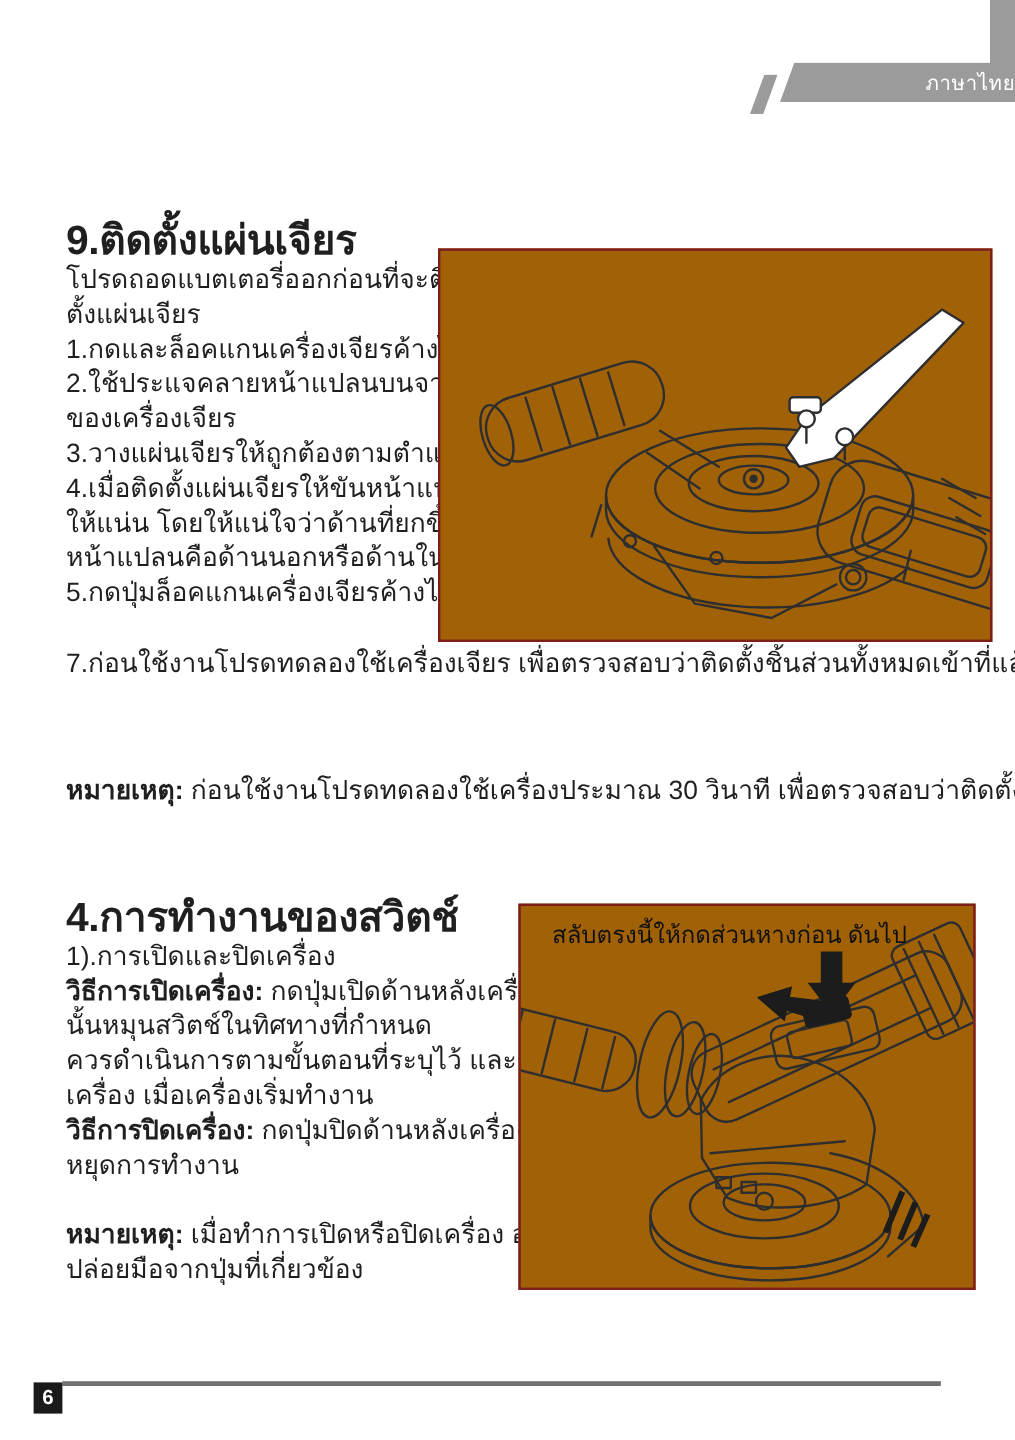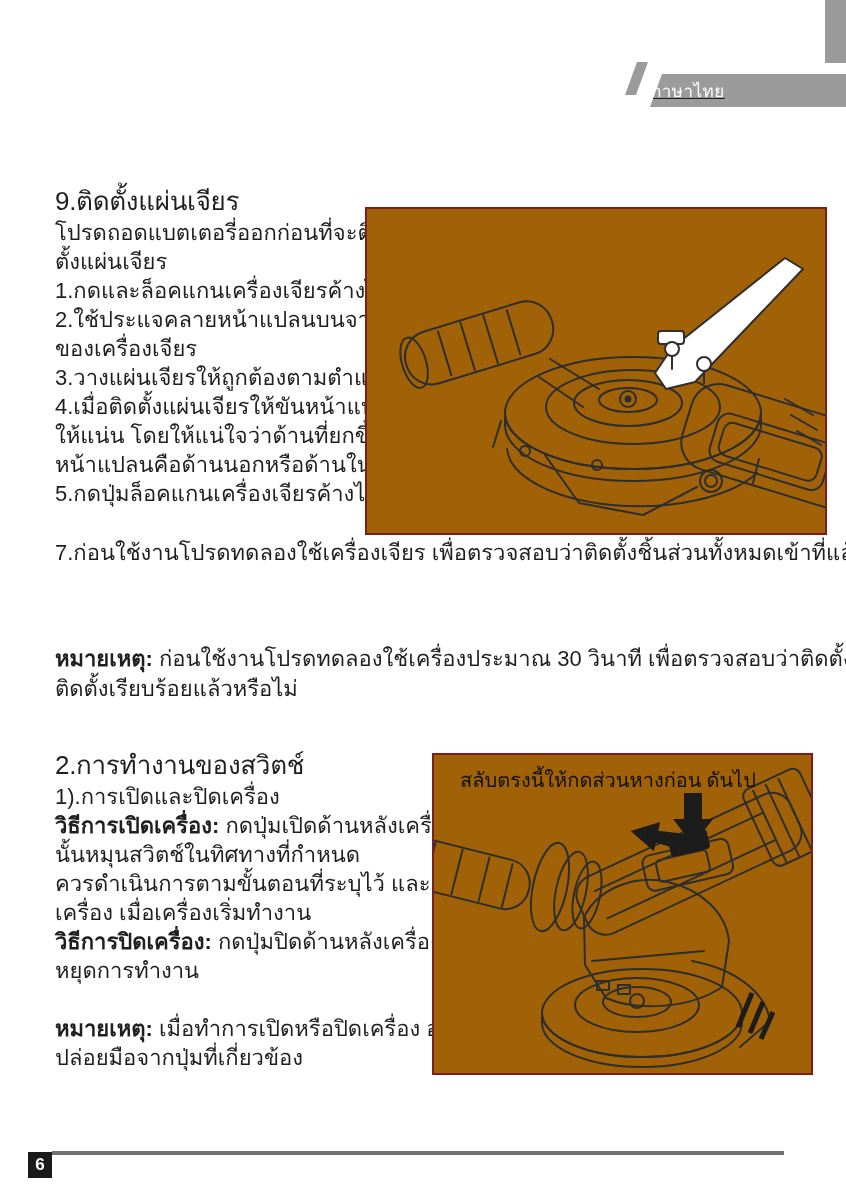--- a/index.html
+++ b/index.html
@@ -3,28 +3,28 @@
 <meta charset="utf-8">
 <style>
   html,body{margin:0;padding:0;background:#e8e8e8;}
   .page{
     position:relative;width:846px;height:1200px;background:#ffffff;
     font-family:"Liberation Sans","DejaVu Sans",sans-serif;
     color:#1f1f1f;overflow:hidden;margin:0 auto;
   }
   
   .banner-vbar{position:absolute;right:0;top:0;width:21px;height:63px;background:#9b9b9b;}
-  .banner-main{position:absolute;left:650px;top:74px;width:196px;height:33px;background:#9b9b9b;
+  .banner-main{position:absolute;left:650px;top:52px;width:196px;height:33px;background:#9b9b9b;
     clip-path:polygon(12px 0,100% 0,100% 100%,0 100%);
-    display:flex;align-items:center;justify-content:flex-start;text-decoration:underline;}
+    display:flex;align-items:center;justify-content:flex-end;}
   .banner-main span{color:#ffffff;font-size:17px;letter-spacing:.5px;}
   .banner-slash{position:absolute;left:625px;top:62px;width:23px;height:33px;background:#9b9b9b;
     clip-path:polygon(12px 0,23px 0,11px 100%,0 100%);}
   
-  .h-section{font-size:26px;font-weight:normal;line-height:34px;letter-spacing:-.3px;}
+  .h-section{font-size:34px;font-weight:bold;line-height:34px;letter-spacing:-.3px;}
   .tline{font-size:22px;line-height:29px;white-space:nowrap;}
   .b{font-weight:bold;}
   .sec9{position:absolute;left:55px;top:184px;width:315px;}
   .sec9-full{position:absolute;left:55px;top:538px;width:780px;}
   .note1{position:absolute;left:55px;top:644px;width:780px;}
   .note1 .tline{line-height:30px;}
   .sec10{position:absolute;left:55px;top:748px;width:380px;}
   .spacer{height:29px;}
   
   .figbox{position:absolute;border:2px solid #7f1d1d;background:#a16207;}
@@ -61,25 +61,24 @@
     <div class="tline">ให้แน่น โดยให้แน่ใจว่าด้านที่ยกขึ้นของ</div>
     <div class="tline">หน้าแปลนคือด้านนอกหรือด้านใน</div>
     <div class="tline">5.กดปุ่มล็อคแกนเครื่องเจียรค้างไว้เพื่อ</div>
   </div>
   <div class="sec9-full">
     <div class="tline">7.ก่อนใช้งานโปรดทดลองใช้เครื่องเจียร เพื่อตรวจสอบว่าติดตั้งชิ้นส่วนทั้งหมดเข้าที่แล้วหรือไม่</div>
   </div>
 
   <div class="note1">
     <div class="tline"><span class="b">หมายเหตุ:</span><span> ก่อนใช้งานโปรดทดลองใช้เครื่องประมาณ 30 วินาที เพื่อตรวจสอบว่าติดตั้งชิ้นส่วนต่างๆ</span></div>
-    <div class="tline">ติดตั้งเรียบร้อยแล้วหรือไม่</div>
   </div>
 
   <div class="sec10">
-    <div class="h-section">2.การทำงานของสวิตช์</div>
+    <div class="h-section">4.การทำงานของสวิตช์</div>
     <div class="tline">1).การเปิดและปิดเครื่อง</div>
     <div class="tline"><span class="b">วิธีการเปิดเครื่อง:</span><span> กดปุ่มเปิดด้านหลังเครื่อง จาก</span></div>
     <div class="tline">นั้นหมุนสวิตช์ในทิศทางที่กำหนด</div>
     <div class="tline">ควรดำเนินการตามขั้นตอนที่ระบุไว้ และกดปุ่มเปิด</div>
     <div class="tline">เครื่อง เมื่อเครื่องเริ่มทำงาน</div>
     <div class="tline"><span class="b">วิธีการปิดเครื่อง:</span><span> กดปุ่มปิดด้านหลังเครื่อง เพื่อ</span></div>
     <div class="tline">หยุดการทำงาน</div>
     <div class="spacer"></div>
     <div class="tline"><span class="b">หมายเหตุ:</span><span> เมื่อทำการเปิดหรือปิดเครื่อง อย่าลืม</span></div>
     <div class="tline">ปล่อยมือจากปุ่มที่เกี่ยวข้อง</div>

